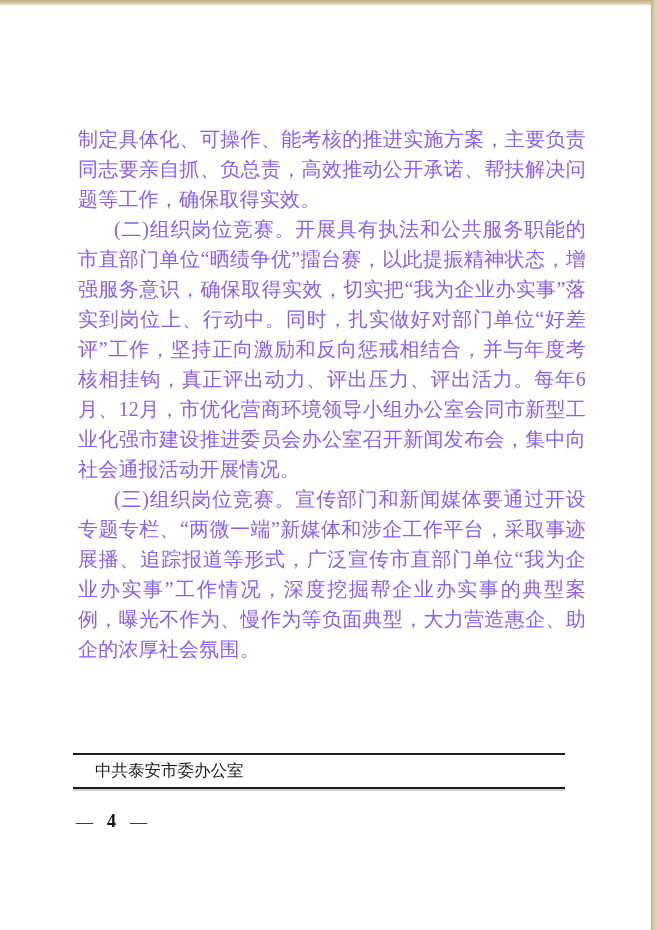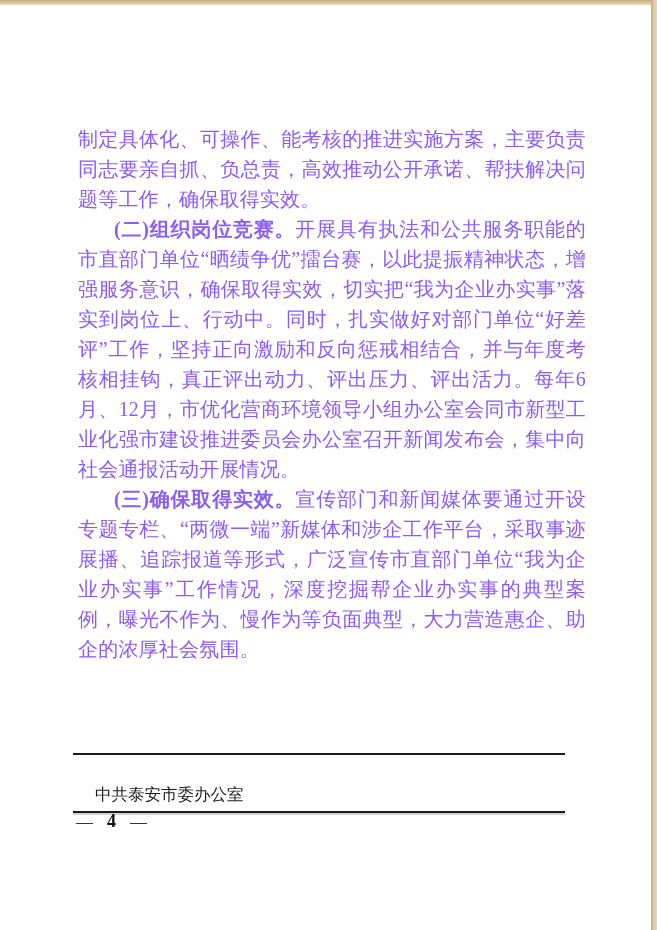--- a/index.html
+++ b/index.html
@@ -35,21 +35,21 @@
     width: 508px;
     font-size: 20px;
     line-height: 30px;
     color: #8b5cf6;
     text-align: justify;
     letter-spacing: 0.2px;
     margin-top: 36px;
   }
   .para { margin: 0; }
   .para.indent { text-indent: 36px; }
-  .lead { font-weight: bold; }
+  .lead { font-weight: normal; }
   
   .colophon {
     position: absolute;
     left: 73px;
     top: 753px;
     width: 492px;
     color: #1a1a1a;
   }
   .rule {
     height: 2px;
@@ -57,21 +57,20 @@
   }
   .rule.bottom { box-shadow: 0 2px 0 rgba(120,120,120,0.35); }
   .colophon-row {
     display: flex;
     justify-content: space-between;
     align-items: center;
     height: 32px;
     font-size: 16.5px;
     padding-left: 22px;
     padding-right: 10px;
-    margin-top: 24px;
   }
   
   .page-number {
     position: absolute;
     left: 76px;
     top: 811px;
     display: flex;
     align-items: center;
     gap: 14px;
     font-size: 17px;
@@ -86,21 +85,21 @@
 <body>
 
 <div class="scan-page">
 
   <div class="edge-top"></div>
   <div class="edge-right"></div>
 
   <main class="body-text">
     <p class="para"><span>制定具体化、可操作、能考核的推进实施方案，主要负责同志要亲自抓、负总责，高效推动公开承诺、帮扶解决问题等工作，确保取得实效。</span></p>
     <p class="para indent"><span class="lead">(二)组织岗位竞赛。</span><span>开展具有执法和公共服务职能的市直部门单位“晒绩争优”擂台赛，以此提振精神状态，增强服务意识，确保取得实效，切实把“我为企业办实事”落实到岗位上、行动中。同时，扎实做好对部门单位“好差评”工作，坚持正向激励和反向惩戒相结合，并与年度考核相挂钩，真正评出动力、评出压力、评出活力。每年6月、12月，市优化营商环境领导小组办公室会同市新型工业化强市建设推进委员会办公室召开新闻发布会，集中向社会通报活动开展情况。</span></p>
-    <p class="para indent"><span class="lead">(三)确保取得实效。</span><span>宣传部门和新闻媒体要通过开设专题专栏、“两微一端”新媒体和涉企工作平台，采取事迹展播、追踪报道等形式，广泛宣传市直部门单位“我为企业办实事”工作情况，深度挖掘帮企业办实事的典型案例，曝光不作为、慢作为等负面典型，大力营造惠企、助企的浓厚社会氛围。</span></p>
+    <p class="para indent"><span class="lead">(三)组织岗位竞赛。</span><span>宣传部门和新闻媒体要通过开设专题专栏、“两微一端”新媒体和涉企工作平台，采取事迹展播、追踪报道等形式，广泛宣传市直部门单位“我为企业办实事”工作情况，深度挖掘帮企业办实事的典型案例，曝光不作为、慢作为等负面典型，大力营造惠企、助企的浓厚社会氛围。</span></p>
   </main>
 
   <footer class="colophon">
     <div class="rule top"></div>
     <div class="colophon-row">
       <span class="issuer">中共泰安市委办公室</span>
     </div>
     <div class="rule bottom"></div>
   </footer>
 

